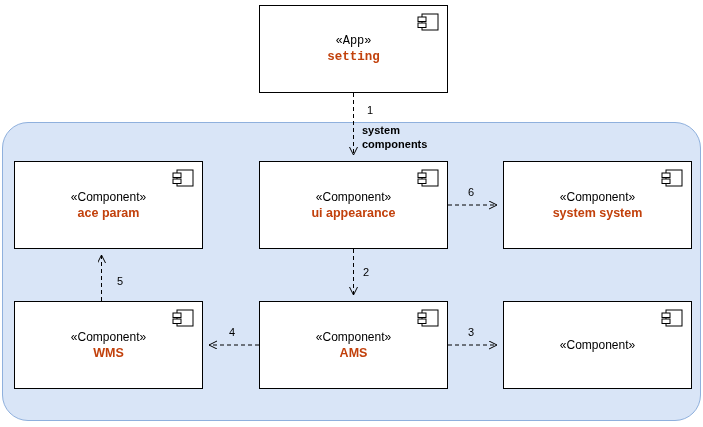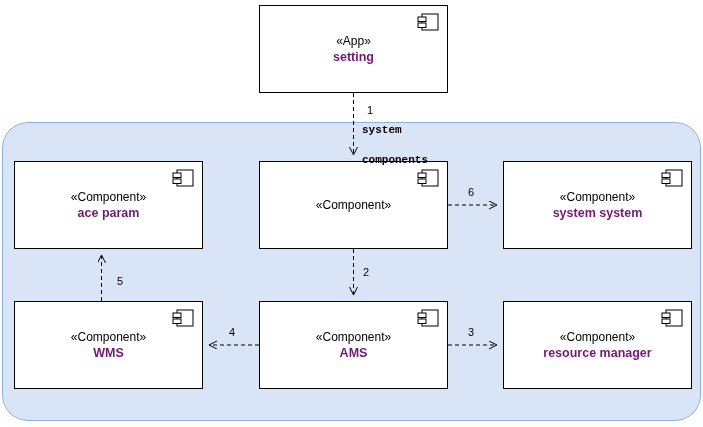--- a/index.html
+++ b/index.html
@@ -35,41 +35,40 @@
   }
   .stereotype {
     font-size: 12px;
     color: #000000;
     line-height: 15px;
     letter-spacing: 0px;
   }
   .comp-name {
     font-size: 12.5px;
     font-weight: bold;
-    color: #701a75;
+    color: #c2410c;
     line-height: 16px;
   }
   .comp-icon {
     position: absolute;
     top: 7px;
     right: 8px;
     width: 22px;
     height: 18px;
   }
   .edge-label {
     position: absolute;
     font-size: 11px;
     color: #000000;
     white-space: nowrap;
   }
   .edge-label.bold {
     font-weight: bold;
     text-align: right;
     line-height: 13px;
-    font-family: Liberation Mono, monospace;
   }
   svg.connectors {
     position: absolute;
     left: 0;
     top: 0;
     width: 703px;
     height: 427px;
     pointer-events: none;
   }
 </style>
@@ -93,21 +92,21 @@
 
     <line x1="448" y1="205" x2="497" y2="205" stroke="#000000" stroke-width="1" stroke-dasharray="4,3" marker-end="url(#arrow-open)"></line>
 
     <line x1="448" y1="345" x2="497" y2="345" stroke="#000000" stroke-width="1" stroke-dasharray="4,3" marker-end="url(#arrow-open)"></line>
 
     <line x1="259" y1="345" x2="209" y2="345" stroke="#000000" stroke-width="1" stroke-dasharray="4,3" marker-end="url(#arrow-open)"></line>
 
     <line x1="101.5" y1="301" x2="101.5" y2="255" stroke="#000000" stroke-width="1" stroke-dasharray="4,3" marker-end="url(#arrow-open)"></line>
   </svg>
 
-  <div class="component-box" style="left:259px; top:5px; width:189px; height:88px;">
+  <div class="component-box" style="left:259px; top:5px; width:189px; height:88px;font-family:Liberation Mono, monospace;">
     <svg class="comp-icon" viewBox="0 0 22 18">
       <rect x="5" y="1" width="16" height="16" fill="#ffffff" stroke="#000000" stroke-width="1"></rect>
       <rect x="1" y="4" width="8" height="4.5" fill="#ffffff" stroke="#000000" stroke-width="1"></rect>
       <rect x="1" y="10" width="8" height="4.5" fill="#ffffff" stroke="#000000" stroke-width="1"></rect>
     </svg>
     <div class="stereotype">«App»</div>
     <div class="comp-name">setting</div>
   </div>
 
   <div class="component-box" style="left:14px; top:161px; width:189px; height:88px;">
@@ -120,20 +119,21 @@
     <div class="comp-name">ace param</div>
   </div>
 
   <div class="component-box" style="left:259px; top:161px; width:189px; height:88px;">
     <svg class="comp-icon" viewBox="0 0 22 18">
       <rect x="5" y="1" width="16" height="16" fill="#ffffff" stroke="#000000" stroke-width="1"></rect>
       <rect x="1" y="4" width="8" height="4.5" fill="#ffffff" stroke="#000000" stroke-width="1"></rect>
       <rect x="1" y="10" width="8" height="4.5" fill="#ffffff" stroke="#000000" stroke-width="1"></rect>
     </svg>
     <div class="stereotype">«Component»</div>
+    <div class="comp-name">ui appearance</div>
   </div>
 
   <div class="component-box" style="left:503px; top:161px; width:189px; height:88px;">
     <svg class="comp-icon" viewBox="0 0 22 18">
       <rect x="5" y="1" width="16" height="16" fill="#ffffff" stroke="#000000" stroke-width="1"></rect>
       <rect x="1" y="4" width="8" height="4.5" fill="#ffffff" stroke="#000000" stroke-width="1"></rect>
       <rect x="1" y="10" width="8" height="4.5" fill="#ffffff" stroke="#000000" stroke-width="1"></rect>
     </svg>
     <div class="stereotype">«Component»</div>
     <div class="comp-name">system system</div>
@@ -159,26 +159,25 @@
     <div class="comp-name">AMS</div>
   </div>
 
   <div class="component-box" style="left:503px; top:301px; width:189px; height:88px;">
     <svg class="comp-icon" viewBox="0 0 22 18">
       <rect x="5" y="1" width="16" height="16" fill="#ffffff" stroke="#000000" stroke-width="1"></rect>
       <rect x="1" y="4" width="8" height="4.5" fill="#ffffff" stroke="#000000" stroke-width="1"></rect>
       <rect x="1" y="10" width="8" height="4.5" fill="#ffffff" stroke="#000000" stroke-width="1"></rect>
     </svg>
     <div class="stereotype">«Component»</div>
-    <div class="comp-name">resource manager</div>
   </div>
 
   <div class="edge-label" style="left:367px; top:104px;">1</div>
   <div class="edge-label bold" style="left:362px; top:124px;">system</div>
-  <div class="edge-label bold" style="left:362px; top:138px;margin-top:16px;">components</div>
+  <div class="edge-label bold" style="left:362px; top:138px;">components</div>
 
   <div class="edge-label" style="left:363px; top:266px;">2</div>
 
   <div class="edge-label" style="left:468px; top:326px;">3</div>
 
   <div class="edge-label" style="left:229px; top:326px;">4</div>
 
   <div class="edge-label" style="left:117px; top:275px;">5</div>
 
   <div class="edge-label" style="left:468px; top:186px;">6</div>

